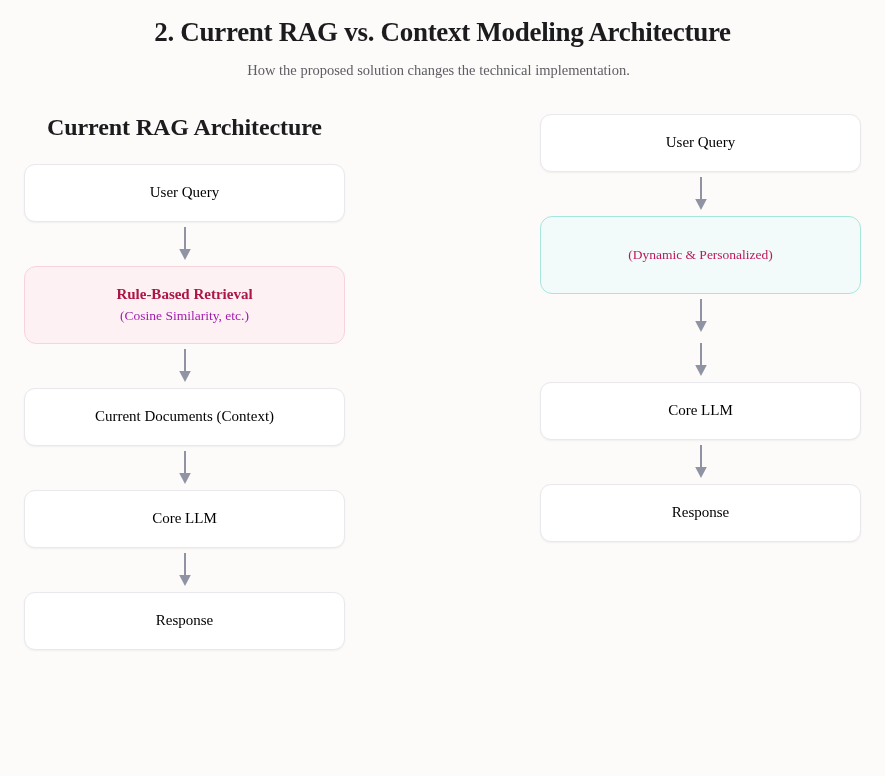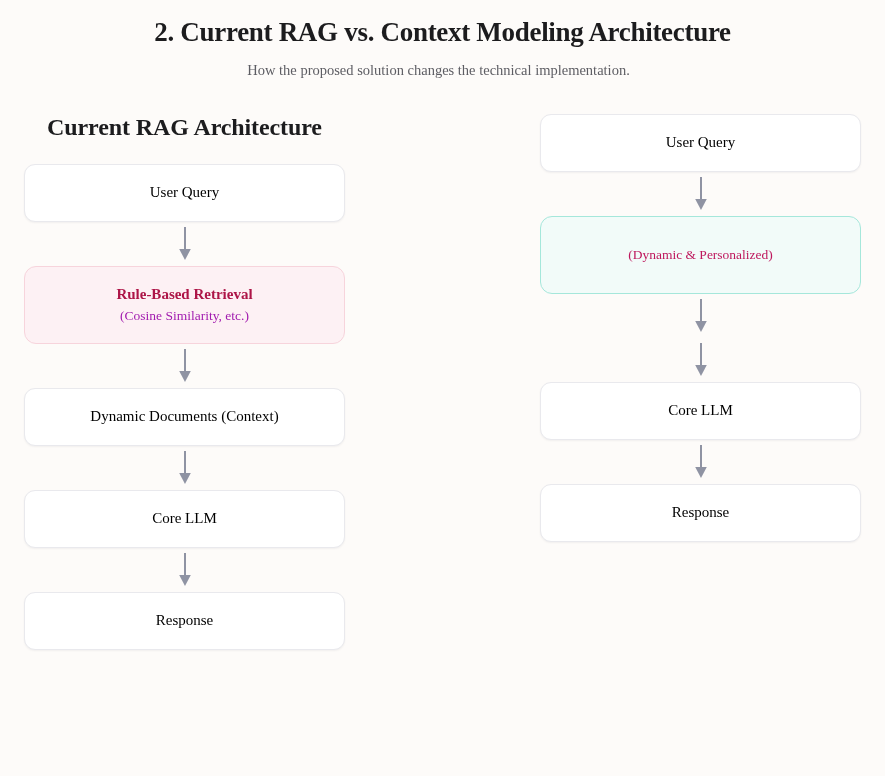--- a/index.html
+++ b/index.html
@@ -152,21 +152,21 @@
           <div class="node-title danger-title">Rule-Based Retrieval</div>
           <div class="node-sub danger-sub">(Cosine Similarity, etc.)</div>
         </div>
         <div class="arrow">
           <svg width="16" height="34" viewBox="0 0 16 34" aria-hidden="true">
             <line x1="8" y1="0" x2="8" y2="24" stroke="#8f93a3" stroke-width="2"></line>
             <polygon points="8,33 2.2,22 13.8,22" fill="#8f93a3"></polygon>
           </svg>
         </div>
         <div class="node">
-          <div class="node-label">Dynamic Documents (Context)</div>
+          <div class="node-label">Current Documents (Context)</div>
         </div>
         <div class="arrow">
           <svg width="16" height="34" viewBox="0 0 16 34" aria-hidden="true">
             <line x1="8" y1="0" x2="8" y2="24" stroke="#8f93a3" stroke-width="2"></line>
             <polygon points="8,33 2.2,22 13.8,22" fill="#8f93a3"></polygon>
           </svg>
         </div>
         <div class="node">
           <div class="node-label">Core LLM</div>
         </div>

